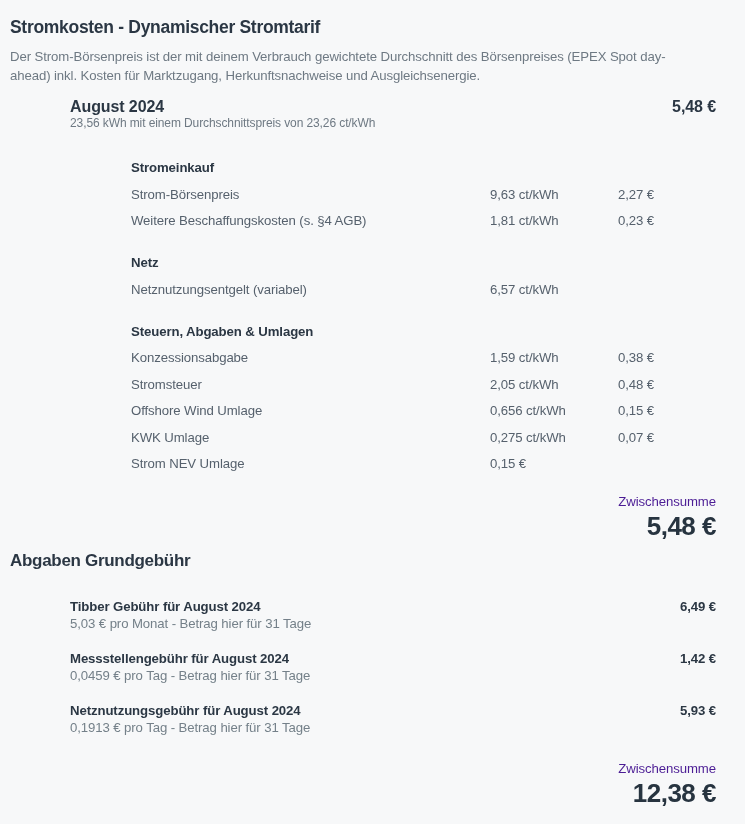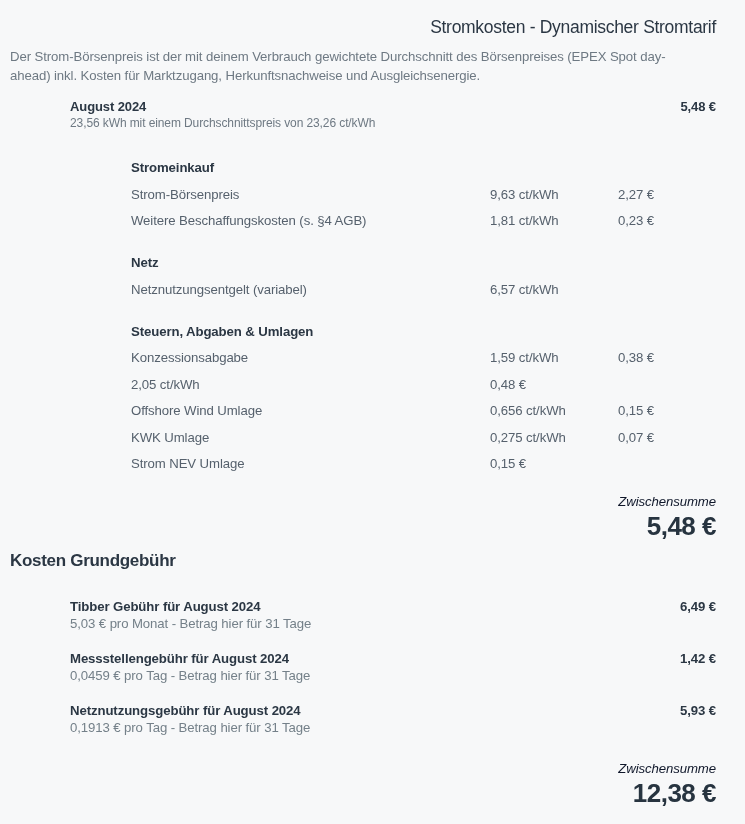--- a/index.html
+++ b/index.html
@@ -13,58 +13,57 @@
     width: 745px;
     height: 824px;
     background: #f7f8f9;
     padding: 17px 29px 0 10px;
     color: #2b3744;
     letter-spacing: -0.1px;
   }
   .h1 {
     font-size: 17.5px;
     line-height: 20px;
-    font-weight: 400;
+    font-weight: 700;
     letter-spacing: -0.3px;
     color: #2b3744;
-    text-align: right;
   }
   .desc {
     margin-top: 10px;
     max-width: 656px;
     font-size: 13.2px;
     line-height: 19px;
     color: #6e7983;
   }
   .month-block { margin: 13px 0 0 60px; }
   .month-row {
     display: flex;
     justify-content: space-between;
     font-weight: 700;
-    font-size: 13px;
+    font-size: 16px;
     line-height: 17px;
     color: #2b3744;
   }
   .month-sub {
     font-size: 12px;
     line-height: 17px;
     color: #6e7983;
   }
   .detail { margin: 27px 0 0 61px; }
   .line { height: 26.5px; font-size: 13.2px; line-height: 17px; }
   .header-line { font-weight: 700; color: #2b3744; }
   .row-line {
     display: grid;
     grid-template-columns: 351px 120px auto;
     color: #56616d;
     gap: 8px;
   }
   .group + .group { margin-top: 15.5px; }
   .subtotal { margin-top: 11px; text-align: right; }
-  .st-label { font-size: 13.2px; line-height: 17px; color: #0f172a; font-style: italic; }
+  .st-label { font-size: 13.2px; line-height: 17px; color: #4c1d95; }
   .st-value {
     margin-top: 1px;
     font-size: 26px;
     line-height: 30px;
     font-weight: 700;
     letter-spacing: -0.5px;
     color: #273440;
   }
   .h2 {
     margin-top: 10px;
@@ -128,20 +127,21 @@
       </div>
 
       <div class="group">
         <div class="line header-line">Steuern, Abgaben &amp; Umlagen</div>
         <div class="line row-line">
           <span>Konzessionsabgabe</span>
           <span>1,59 ct/kWh</span>
           <span>0,38 €</span>
         </div>
         <div class="line row-line">
+          <span>Stromsteuer</span>
           <span>2,05 ct/kWh</span>
           <span>0,48 €</span>
         </div>
         <div class="line row-line">
           <span>Offshore Wind Umlage</span>
           <span>0,656 ct/kWh</span>
           <span>0,15 €</span>
         </div>
         <div class="line row-line">
           <span>KWK Umlage</span>
@@ -155,21 +155,21 @@
       </div>
 
     </div>
   </div>
 
   <div class="subtotal">
     <div class="st-label">Zwischensumme</div>
     <div class="st-value">5,48 €</div>
   </div>
 
-  <div class="h2">Kosten Grundgebühr</div>
+  <div class="h2">Abgaben Grundgebühr</div>
 
   <div class="fees">
 
     <div class="fee">
       <div class="fee-head">
         <span>Tibber Gebühr für August 2024</span>
         <span>6,49 €</span>
       </div>
       <div class="fee-detail">5,03 € pro Monat - Betrag hier für 31 Tage</div>
     </div>

